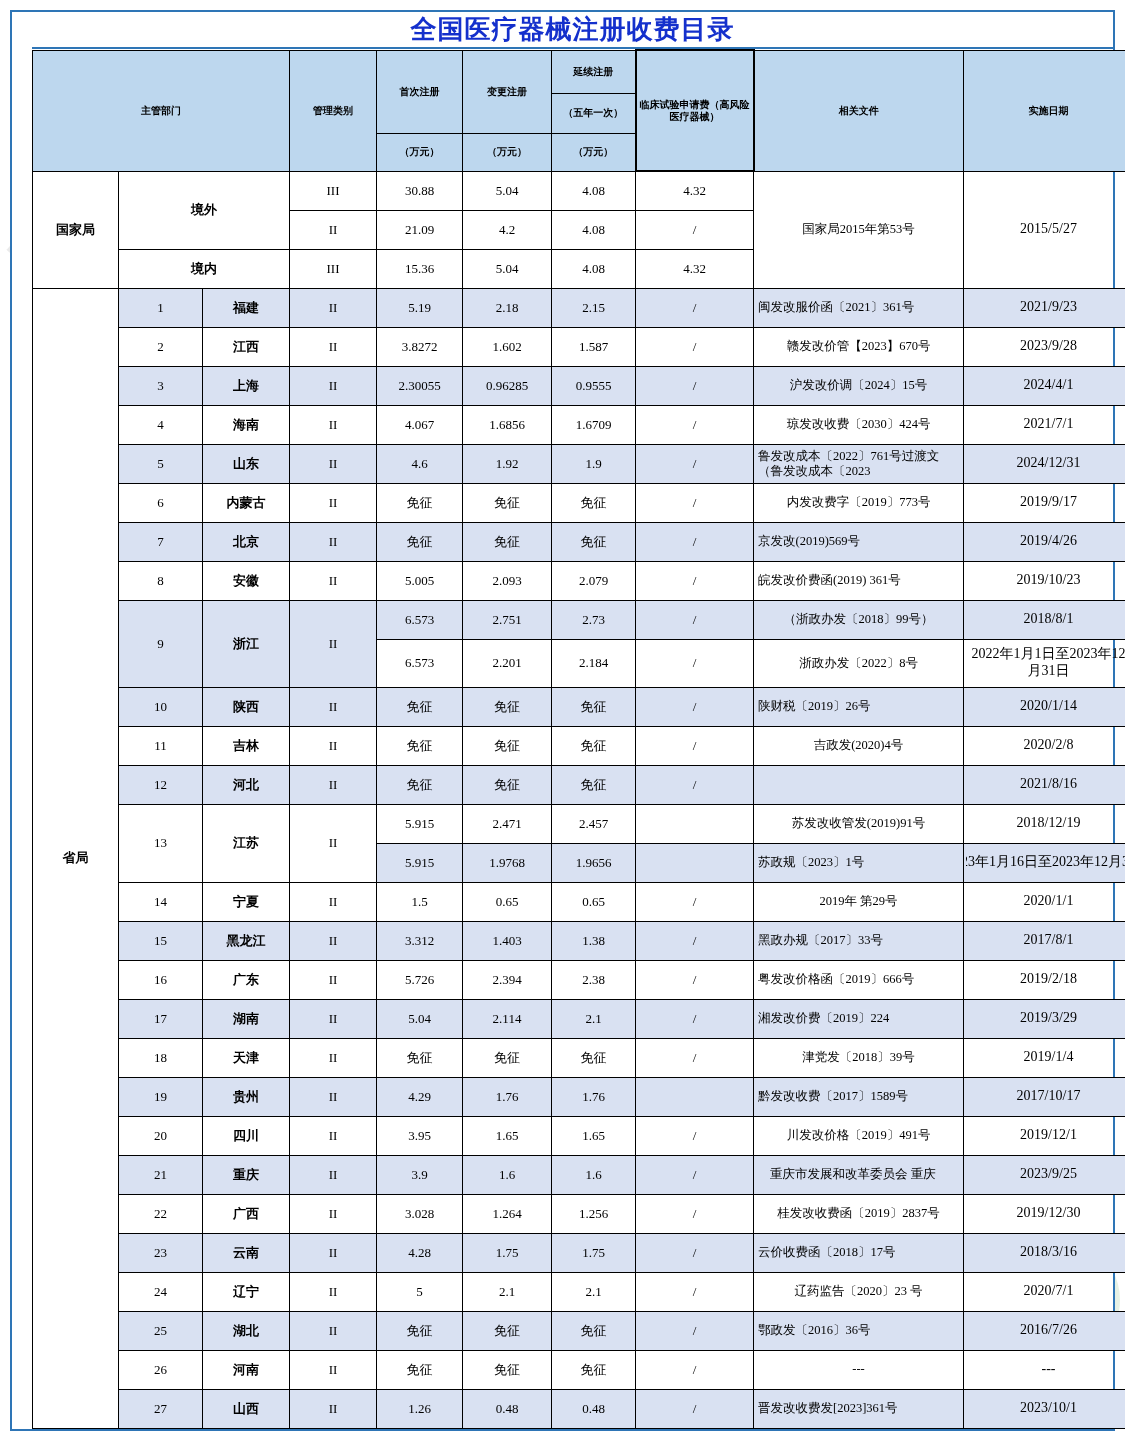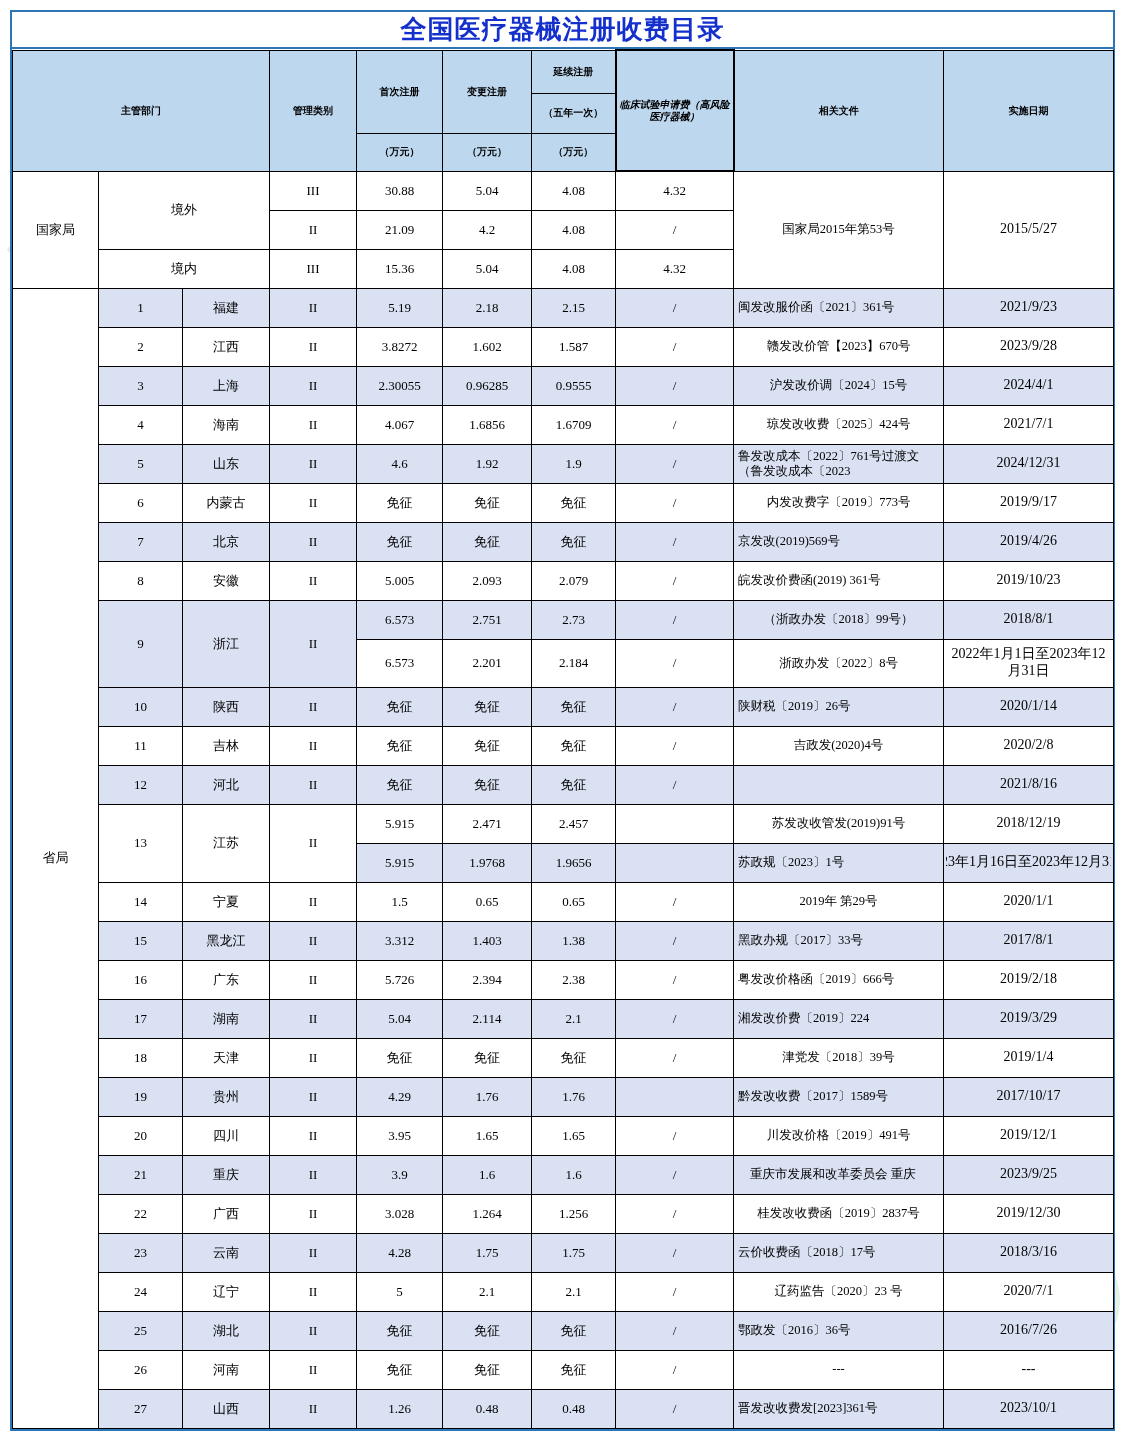--- a/index.html
+++ b/index.html
@@ -12,40 +12,40 @@
   }
   *{box-sizing:border-box;margin:0;padding:0;}
   html,body{background:#ffffff;}
   body{
     width:1125px;height:1441px;position:relative;overflow:hidden;
     font-family:"Liberation Serif","DejaVu Serif",serif;color:#000;
   }
   .sheet{
     position:absolute;left:10px;top:10px;width:1105px;
     border:2px solid var(--border-blue);
-    background:#fff;z-index:2;
+    background:#fff;z-index:2;padding-left:20px;
   }
   .title-bar{
     height:37px;display:flex;align-items:center;justify-content:center;
     border-bottom:2px solid var(--border-blue);
     color:var(--title-blue);font-size:26px;font-weight:bold;
     letter-spacing:1px;background:#fff;
   }
   table{border-collapse:collapse;table-layout:fixed;width:1101px;}
   td,th{
     border:1px solid #000;text-align:center;vertical-align:middle;
     font-size:13px;line-height:1.2;overflow:hidden;padding:1px 2px;
   }
   thead th{background:var(--header-bg);font-weight:bold;font-size:10px;}
-  th.thick{border:2px solid #000;font-style:italic;}
+  th.thick{border:2px solid #000;}
   tr.hr1{height:43px;} tr.hr2{height:40px;} tr.hr3{height:38px;}
   tbody tr{height:39px;}
   tbody tr.tall{height:48px;}
   td.shade{background:var(--shade);}
-  td.prov,td.bureau,td.zone{font-weight:normal;}
+  td.prov,td.bureau,td.zone{font-weight:bold;}
   td.doc{font-size:12.5px;padding:1px 4px;text-align:center;}
   td.doc.left{text-align:left;}
   td.date{font-size:14px;}
   td.clip-center > div{
     display:flex;justify-content:center;white-space:nowrap;overflow:hidden;
   }
   td.clip-left > div{white-space:nowrap;overflow:hidden;text-align:left;margin-left:12px;}
   
   .wm{position:absolute;z-index:1;pointer-events:none;opacity:.45;}
   .wm-rot{transform:rotate(-48deg);display:flex;flex-direction:column;align-items:center;gap:6px;}
@@ -202,21 +202,21 @@
           <td class="date shade">2024/4/1</td>
         </tr>
         <tr>
           <td rowspan="1" class="num">4</td>
           <td rowspan="1" class="prov">海南</td>
           <td rowspan="1" class="cls">II</td>
           <td class="fee">4.067</td>
           <td class="fee">1.6856</td>
           <td class="fee">1.6709</td>
           <td class="fee">/</td>
-          <td class="doc center">琼发改收费〔2025〕424号</td>
+          <td class="doc center">琼发改收费〔2030〕424号</td>
           <td class="date">2021/7/1</td>
         </tr>
         <tr>
           <td rowspan="1" class="num shade">5</td>
           <td rowspan="1" class="prov shade">山东</td>
           <td rowspan="1" class="cls shade">II</td>
           <td class="fee shade">4.6</td>
           <td class="fee shade">1.92</td>
           <td class="fee shade">1.9</td>
           <td class="fee shade">/</td>

